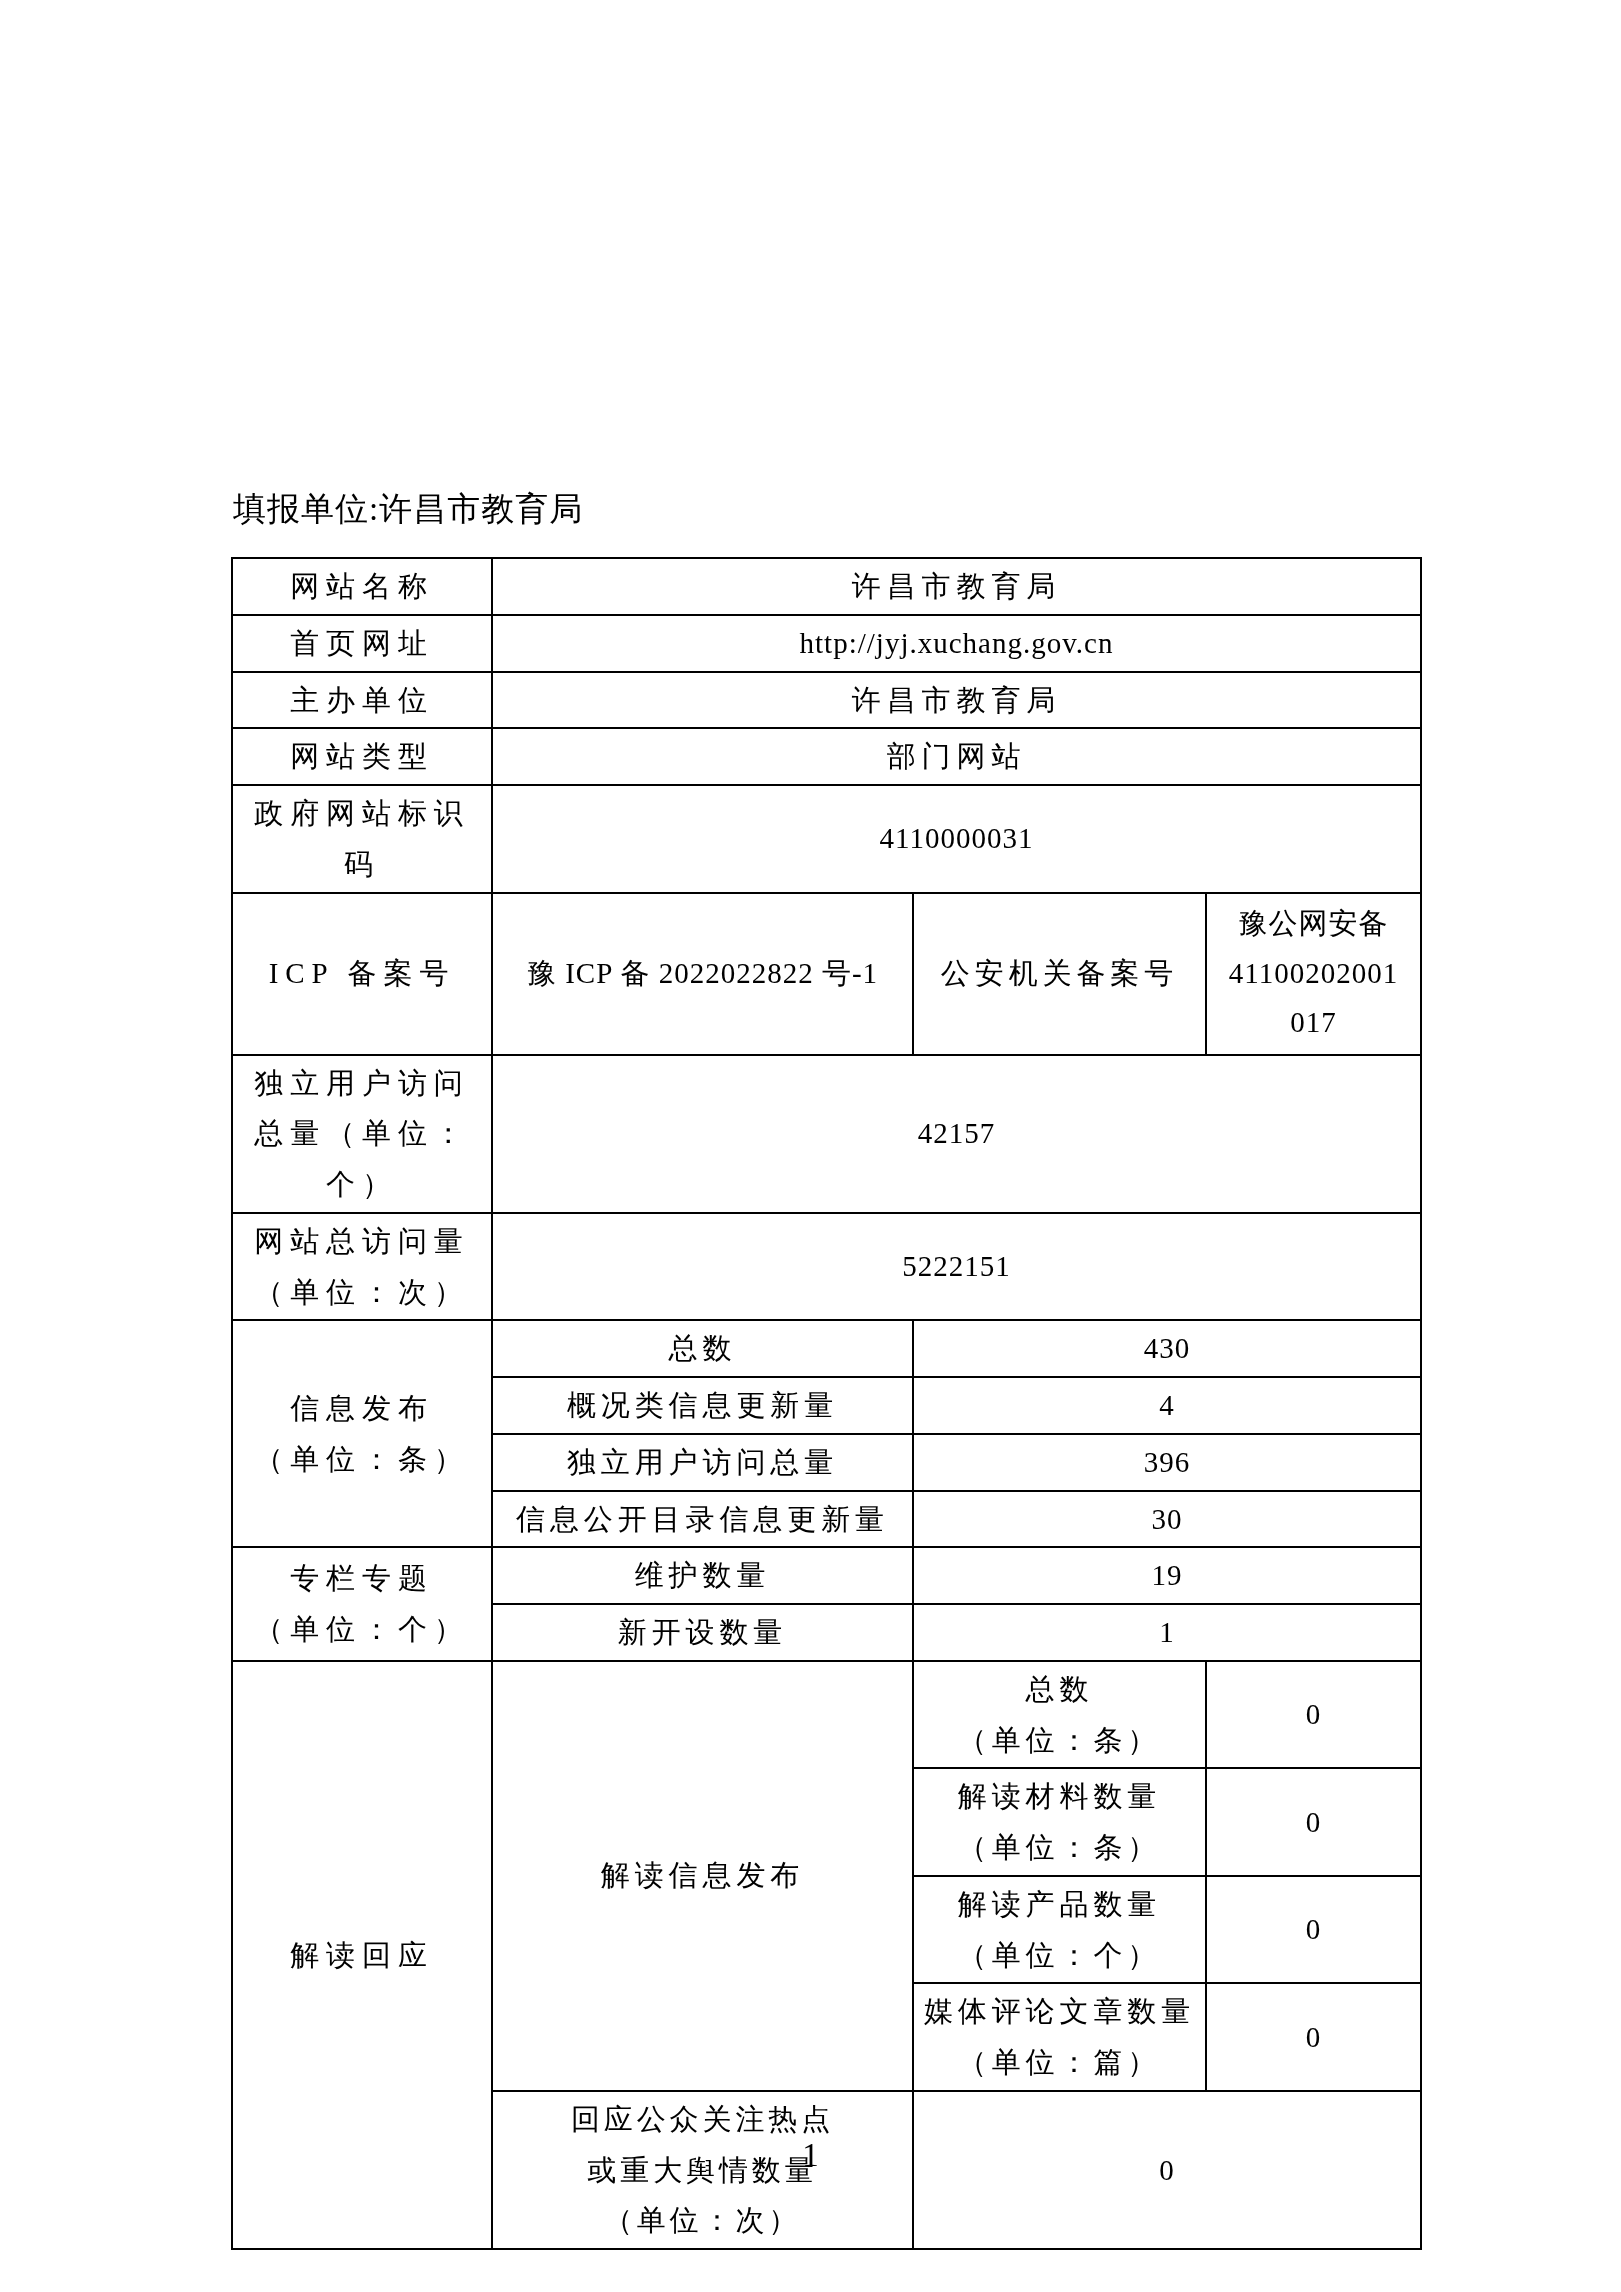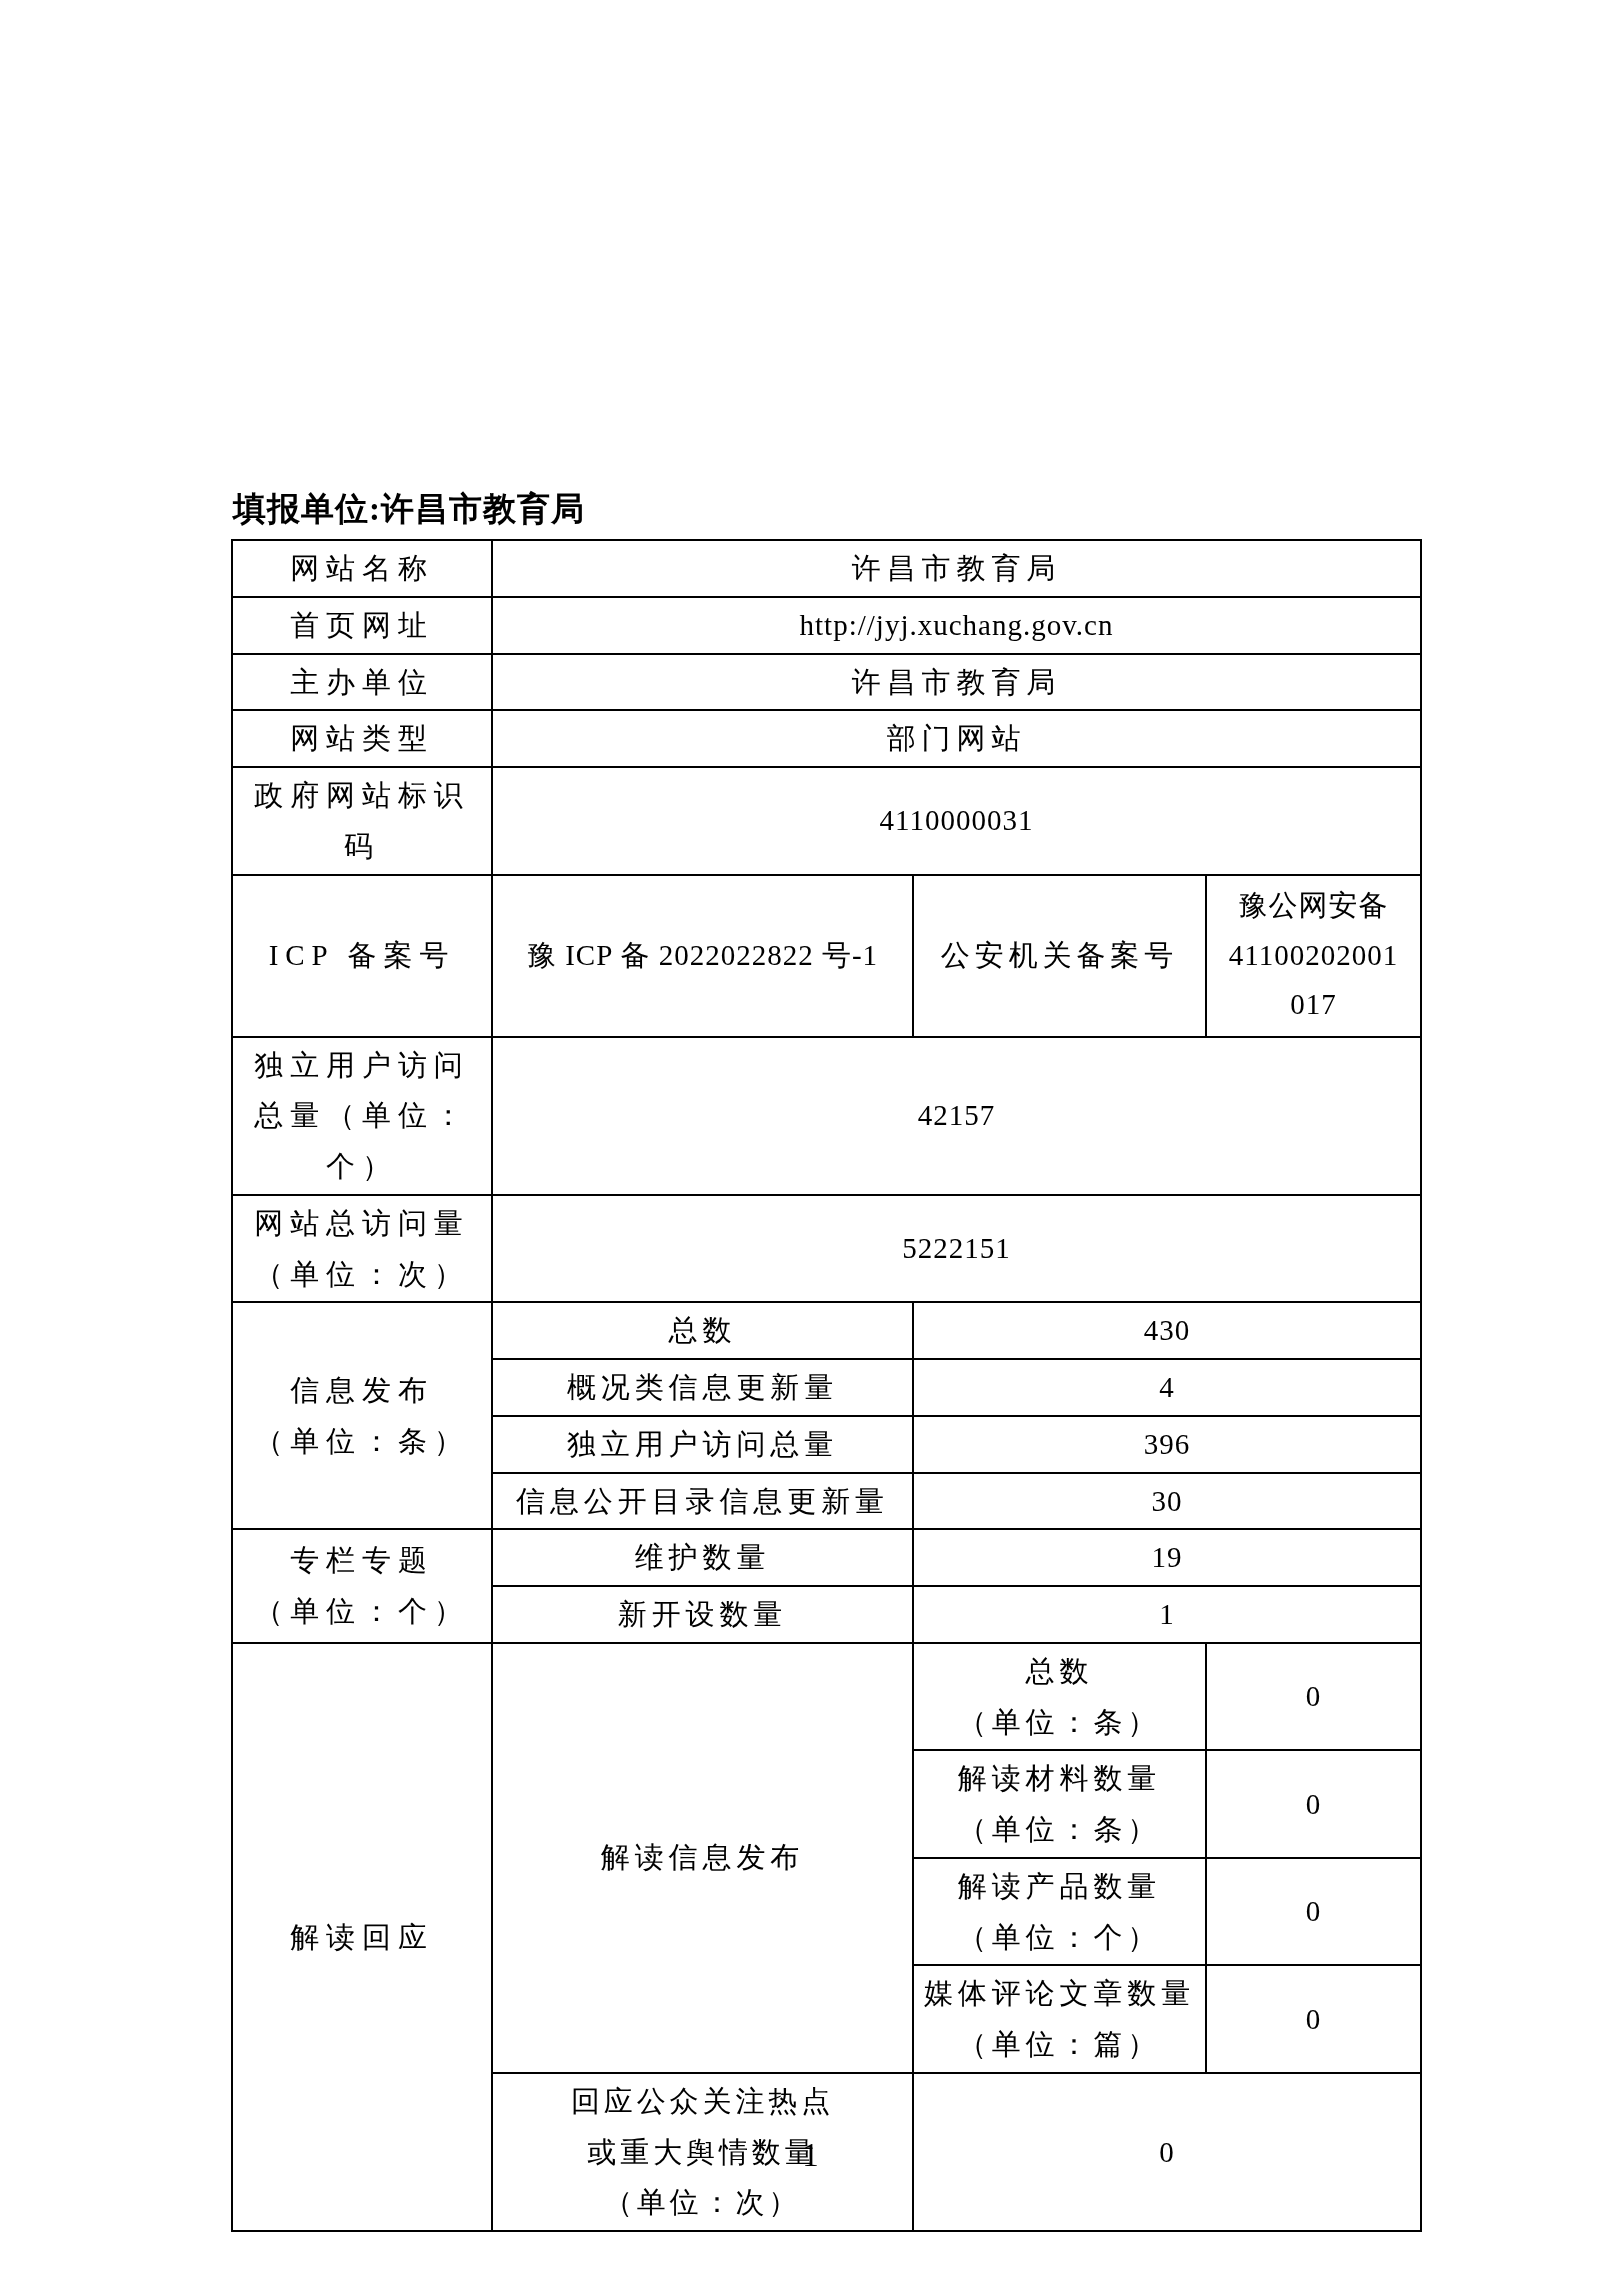--- a/index.html
+++ b/index.html
@@ -29,27 +29,27 @@
     top: 345px; left: 0; width: 100%;
     text-align: center;
     font-size: 36px;
     letter-spacing: 2.9px;
     line-height: 1.2;
   }
   .reporting-unit {
     position: absolute;
     top: 490px; left: 233px;
     font-size: 33px;
-    font-weight: bold;
+    font-weight: normal;
     letter-spacing: 1px;
     line-height: 1.2;
   }
   table.report-table {
     position: absolute;
-    top: 539px; left: 231px;
+    top: 557px; left: 231px;
     width: 1189px;
     border-collapse: collapse;
     table-layout: fixed;
     border: 2.9px solid #000;
     font-family: Liberation Serif, serif;
   }
   .report-table td {
     border: 2px solid #000;
     text-align: center;
     vertical-align: middle;

